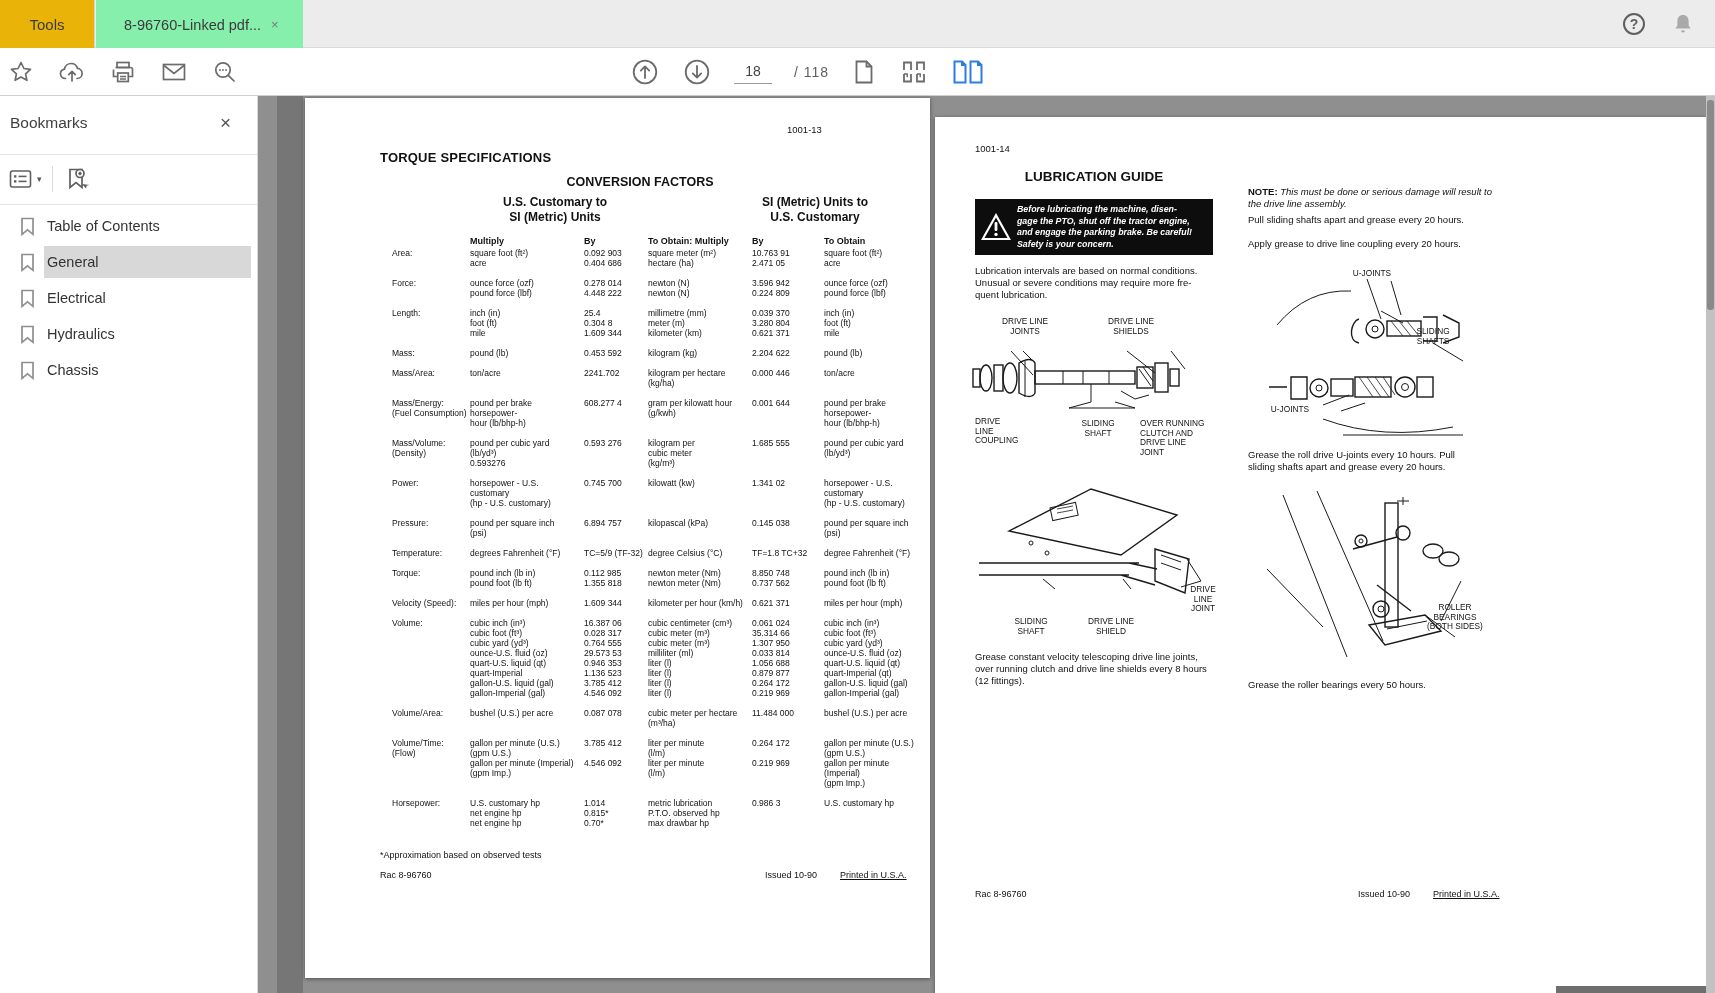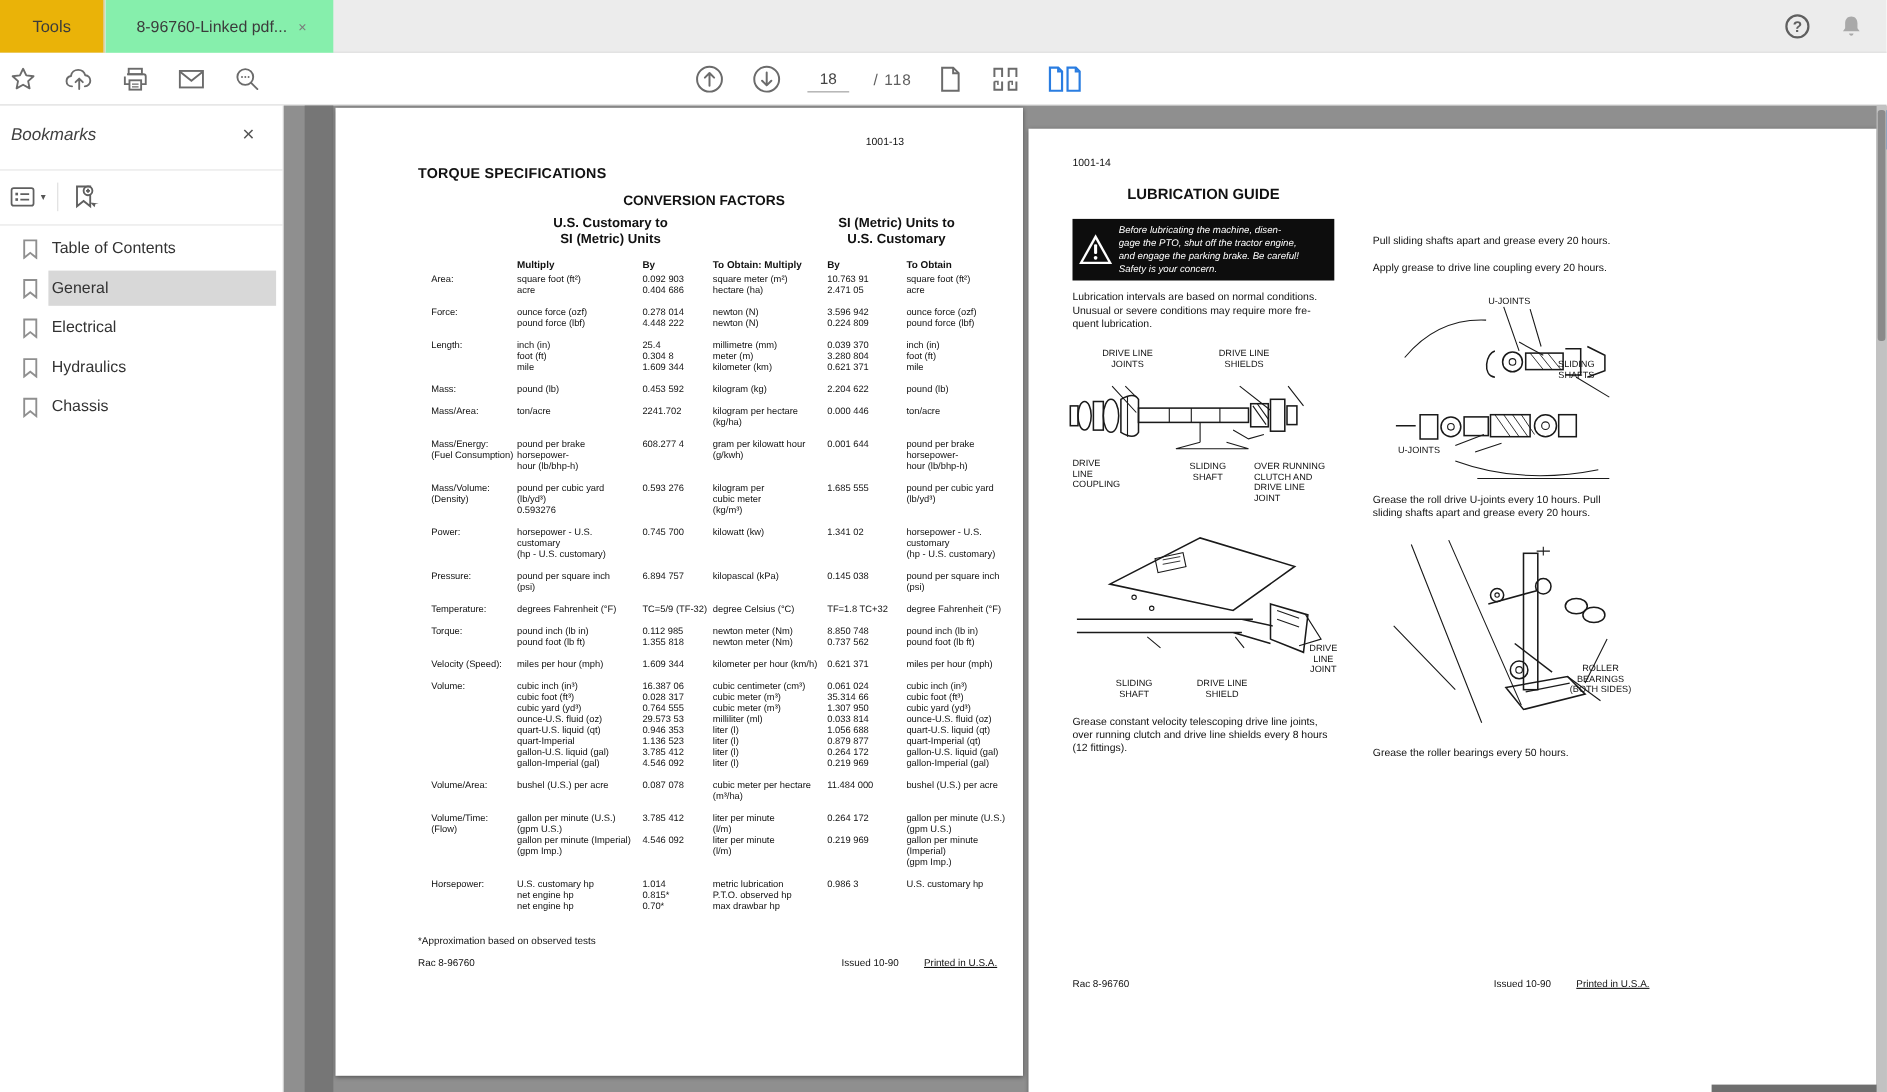--- a/index.html
+++ b/index.html
@@ -32,21 +32,21 @@
   .icon { display:inline-flex; align-items:center; justify-content:center; }
   .page-input { width:38px; height:24px; border:none; border-bottom:1px solid #9a9a9a;
     text-align:center; font-size:14px; color:#444; font-family:"Liberation Sans",sans-serif; }
   .page-total { font-size:14px; color:#5f5f5f; letter-spacing:1px; }
   .fab { position:absolute; left:1698px; top:52px; width:36px; height:36px;
     border-radius:50%; background:#2a7de1; }
 
   
   .sidebar { position:absolute; left:0; top:96px; width:258px; bottom:0;
     background:#ffffff; border-right:1px solid #d8d8d8; }
-  .sb-head { position:absolute; left:0; top:10px; width:100%; height:36px;font-style:italic; }
+  .sb-head { position:absolute; left:0; top:10px; width:100%; height:36px; }
   .sb-title { position:absolute; left:10px; top:8px; font-size:15.5px; color:#3f3f3f; }
   .sb-close { position:absolute; right:26px; top:6px; font-size:19px; color:#555; }
   .sb-div1 { position:absolute; left:0; top:58px; width:100%; border-top:1px solid #e4e4e4; }
   .sb-tools { position:absolute; left:8px; top:66px; height:34px; display:flex; align-items:center; }
   .sb-vdiv { width:1px; height:26px; background:#dcdcdc; margin:0 10px; }
   .sb-div2 { position:absolute; left:0; top:108px; width:100%; border-top:1px solid #e4e4e4; }
   .sb-list { position:absolute; left:0; top:112px; width:100%; }
   .sb-item { position:relative; height:36px; display:flex; align-items:center; }
   .sb-item .hl { position:absolute; left:44px; right:6px; top:2px; bottom:2px;
     background:transparent; z-index:0; }
@@ -90,21 +90,21 @@
   .f-m { position:absolute; font-size:9px; top:772px; }
   .f-r { position:absolute; font-size:9px; top:772px;text-decoration:underline; }
   .page-left .f-l { left:75px; } .page-left .f-m { left:460px; } .page-left .f-r { left:535px; }
   .page-right .f-l { left:40px; } .page-right .f-m { left:423px; } .page-right .f-r { left:498px; }
 
   
   .rp-title { position:absolute; left:159px; top:52px; transform:translateX(-50%);
     font-size:13.5px; font-weight:bold; white-space:nowrap; }
   .warnbox { position:absolute; left:40px; top:82px; width:238px; height:56px;
     background:#0d0d0d; color:#fff; display:flex; align-items:center; padding:4px 6px 4px 4px; }
-  .warnbox .wtxt { font-size:8.8px; font-weight:normal; font-style:italic;
+  .warnbox .wtxt { font-size:8.8px; font-weight:bold; font-style:italic;
     line-height:11.5px; white-space:pre-line; margin-left:4px; }
   .para { position:absolute; font-size:9.5px; line-height:12px; white-space:pre-line; color:#111; }
   .note-b { font-weight:bold; }
   .note-i { font-style:italic; }
   .dlabel { position:absolute; font-size:8.3px; font-weight:normal; line-height:9.5px;
     text-align:center; white-space:pre-line; transform:translateX(-50%); }
   .dlabel.la { transform:none; text-align:left; }
   .dart { position:absolute; }
   .dart svg { display:block; }
 </style>
@@ -619,20 +619,23 @@
     <div class="dlabel" style="left:176px; top:500px;">DRIVE LINE
 SHIELD</div>
     <div class="dlabel" style="left:268px; top:468px;">DRIVE
 LINE
 JOINT</div>
 
     <div class="para" style="left:40px; top:534px; width:244px;">Grease constant velocity telescoping drive line joints,
 over running clutch and drive line shields every 8 hours
 (12 fittings).</div>
 
+    <div class="para" style="left:313px; top:57px; width:244px;">
+      <span class="note-b">NOTE:</span><span class="note-i"> This must be done or serious damage will result to the drive line assembly.</span>
+    </div>
     <div class="para" style="left:313px; top:97px; width:244px;">Pull sliding shafts apart and grease every 20 hours.</div>
     <div class="para" style="left:313px; top:121px; width:244px;">Apply grease to drive line coupling every 20 hours.</div>
 
     <div class="dlabel" style="left:437px; top:152px;">U-JOINTS</div>
     <div class="dart" style="left:328px; top:148px;">
       <svg width="232" height="176" viewBox="0 0 232 176" fill="none" stroke="#1a1a1a" stroke-width="1.4">
         <path d="M104 14l14 40M128 16l10 34M14 60q30-36 74-34" stroke-width="1"></path>
         <path d="M96 54c-8 2-12 22 0 24"></path>
         <circle cx="112" cy="64" r="9"></circle>
         <circle cx="112" cy="64" r="3" stroke-width="1"></circle>

